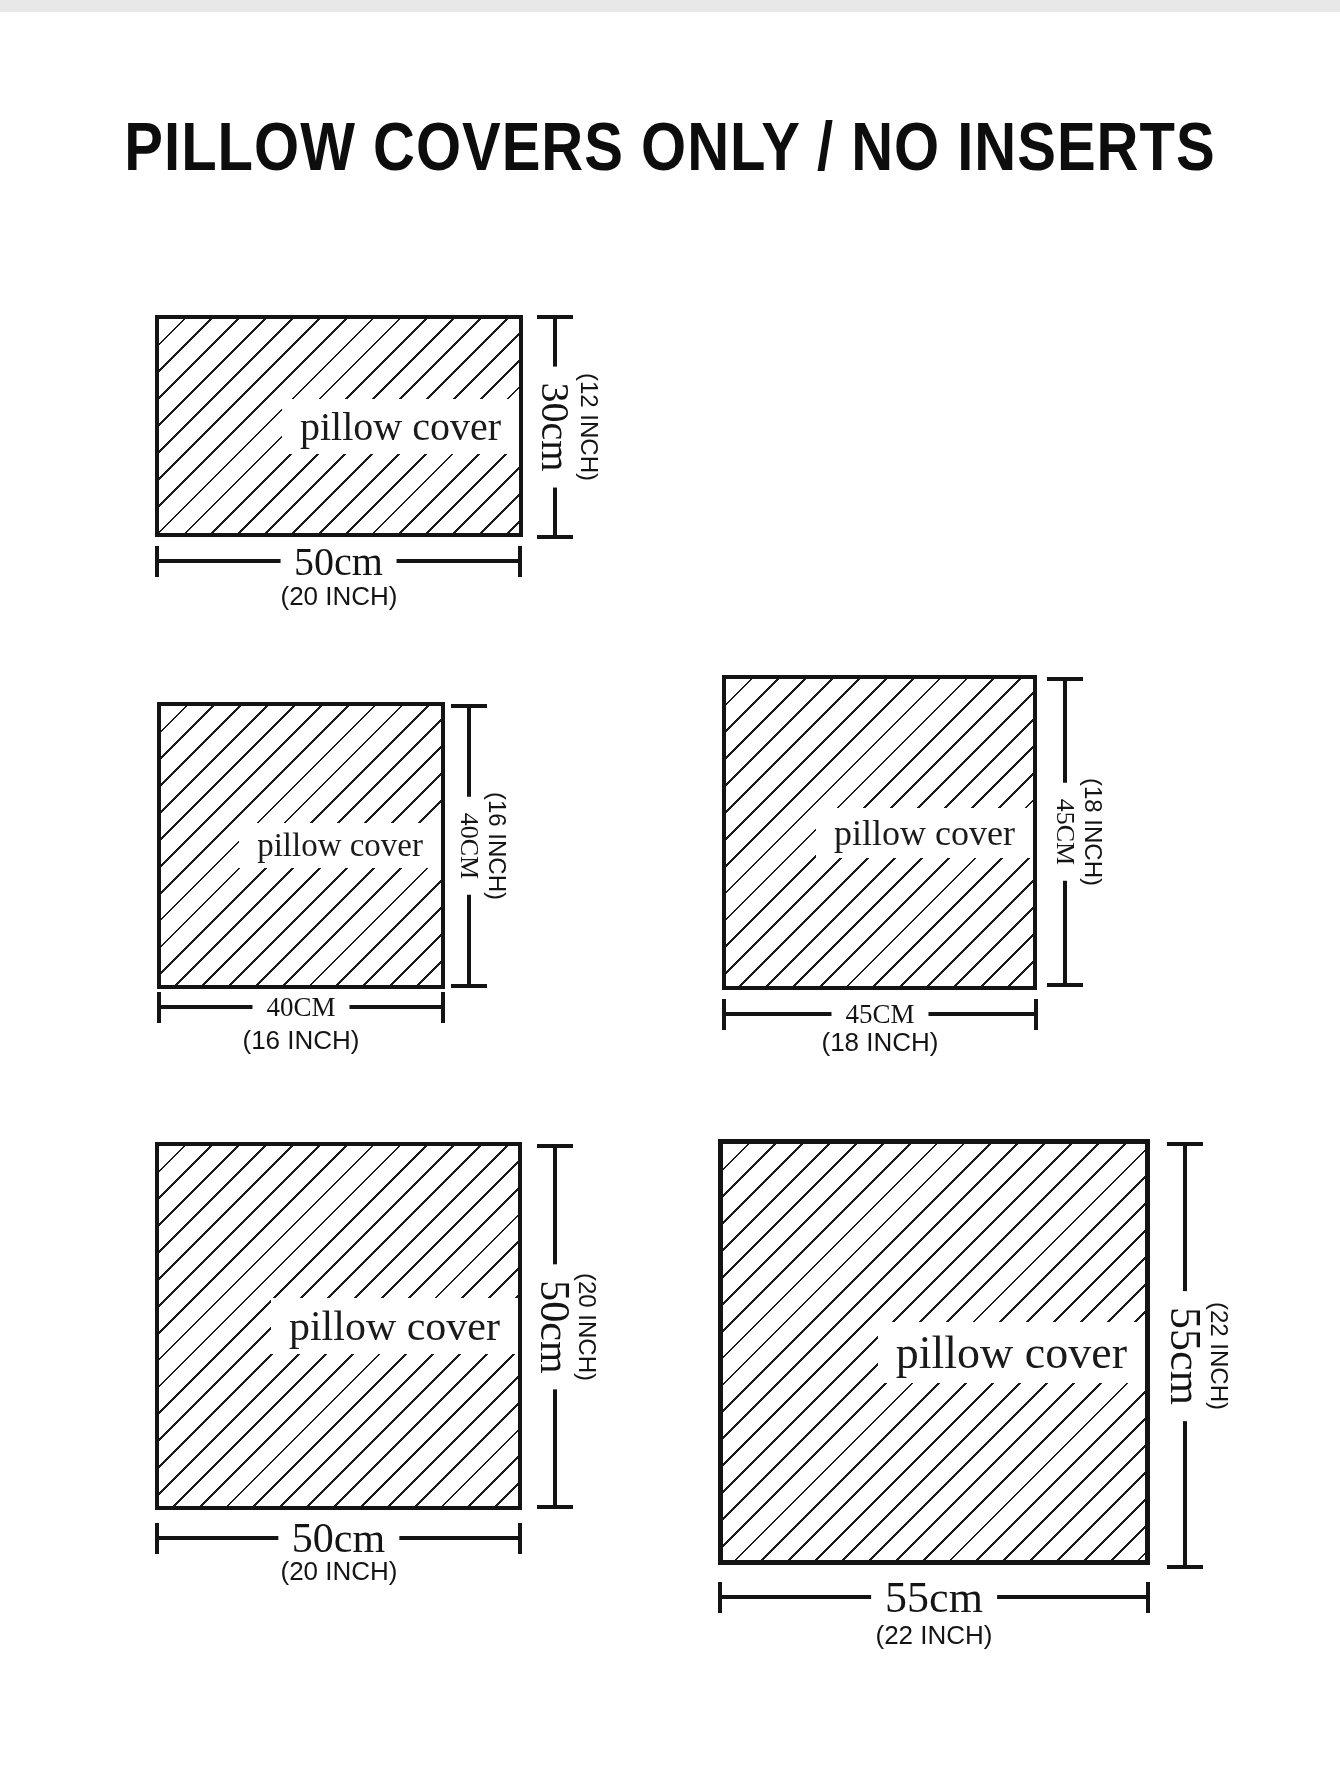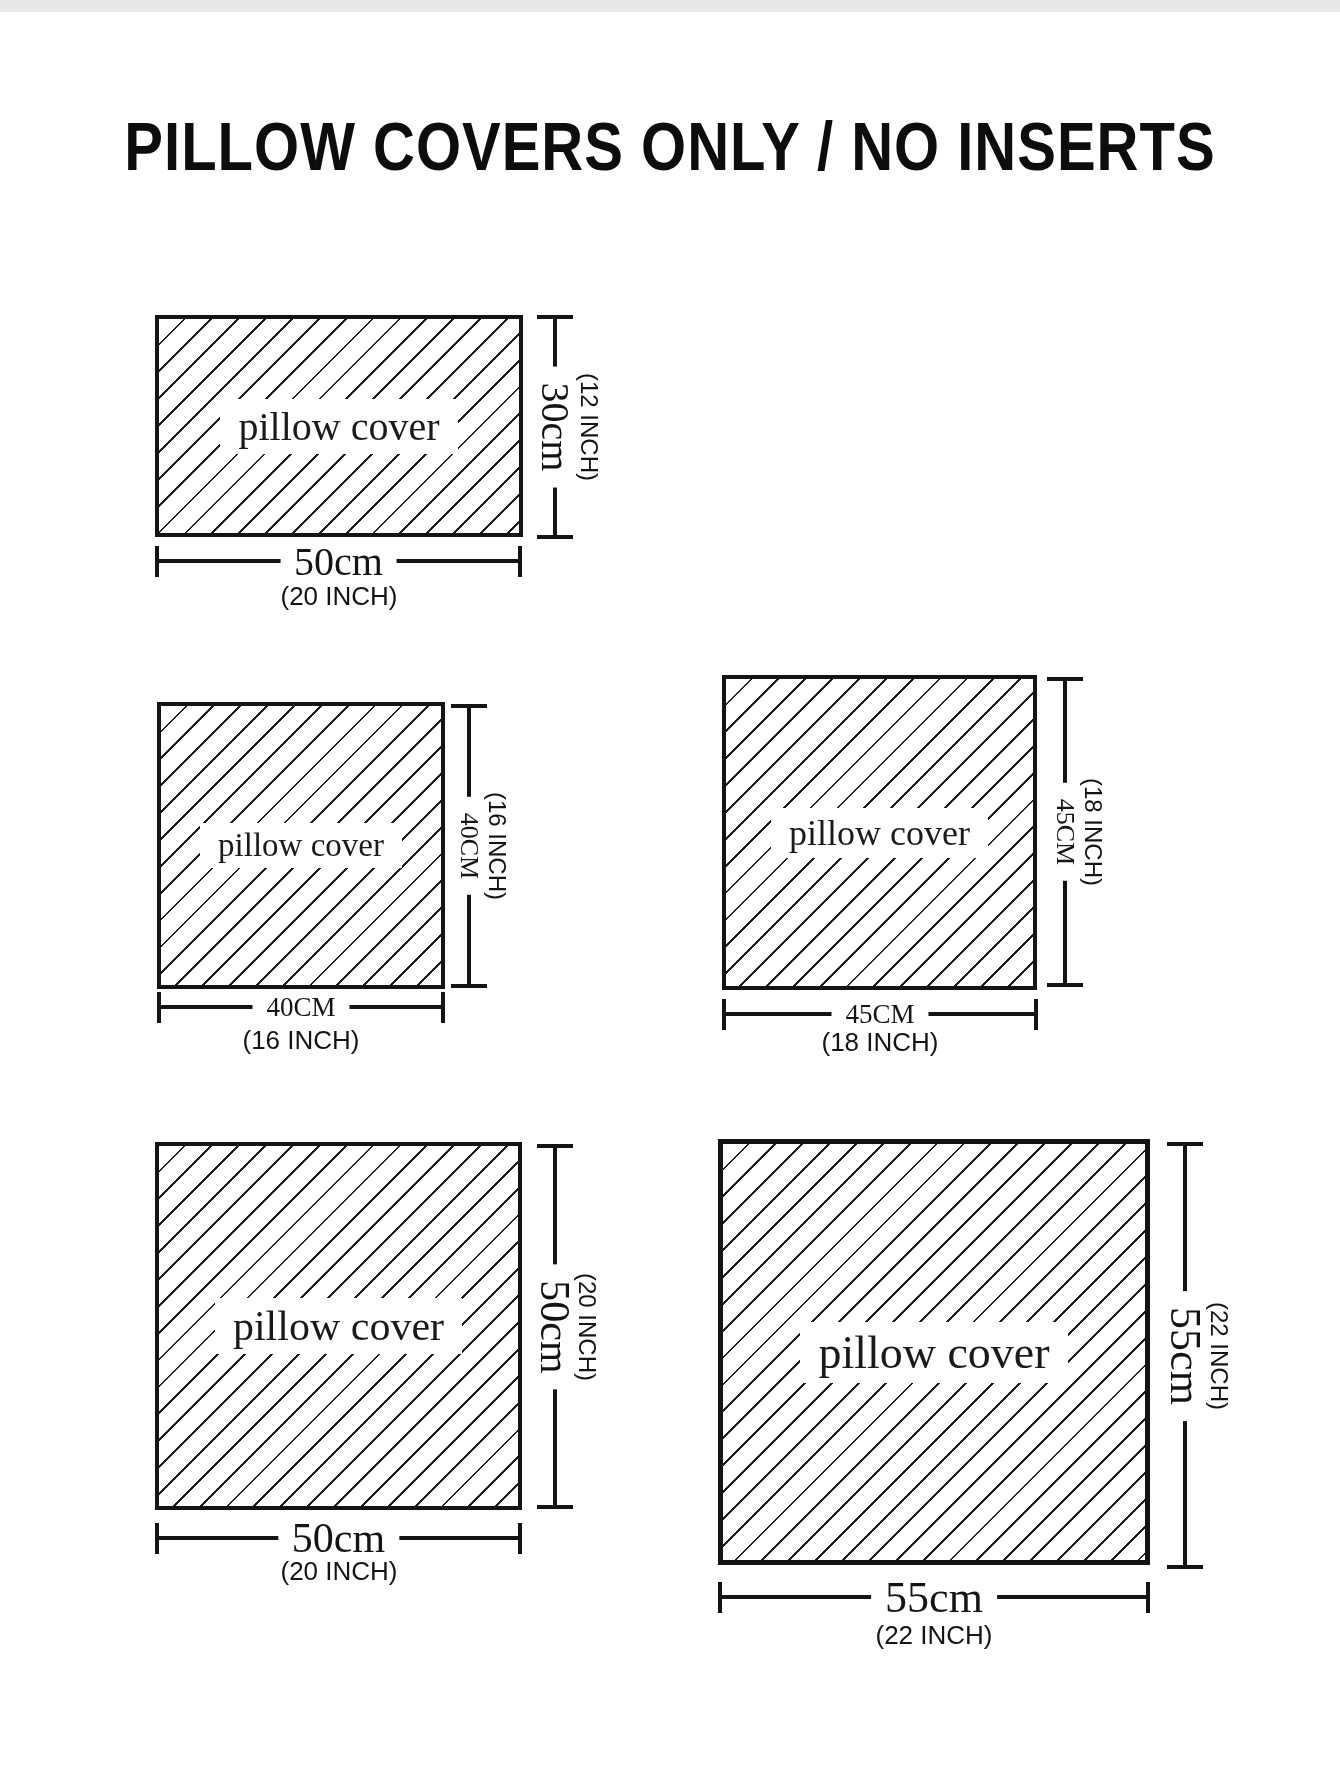--- a/index.html
+++ b/index.html
@@ -15,21 +15,21 @@
     font-family:"Liberation Sans", sans-serif; font-weight:800;
     font-size:58px; letter-spacing:1px; white-space:nowrap; color:#0d0d0d;
   }
   
   .swatch {
     position:absolute; box-sizing:border-box; border:4px solid var(--ink);
     background:
       repeating-linear-gradient(135deg,
         transparent 0px, transparent 17px,
         #1c1c1a 17px, #1c1c1a 19px);
-    display:flex; align-items:center; justify-content:center;
+    display:flex; align-items:center; justify-content:flex-end;
   }
   .cover {
     background:var(--bg); padding:4px 18px; white-space:nowrap;
     font-family:"Liberation Serif", serif; color:#1a1a1a;
   }
   
   .vdim { position:absolute; width:0; }
   .vdim .line { position:absolute; left:-2px; top:0; bottom:0; width:4px; background:var(--ink); }
   .vdim .cap  { position:absolute; left:-18px; width:36px; height:4px; background:var(--ink); }
   .vdim .cap.top { top:0; }

